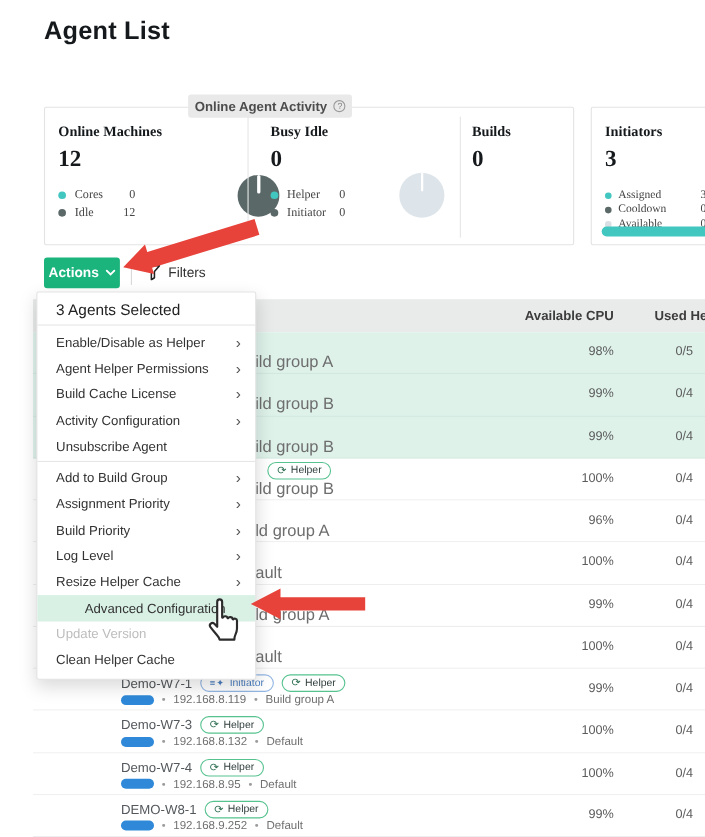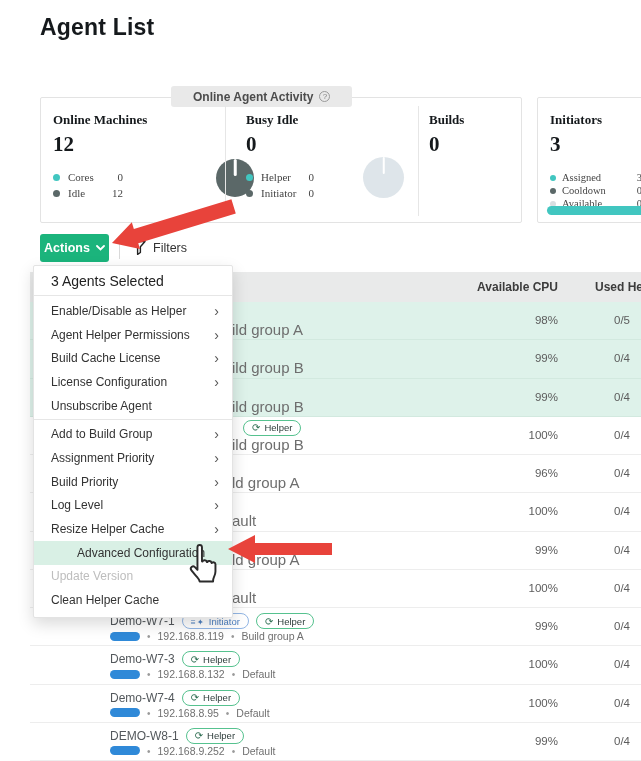--- a/index.html
+++ b/index.html
@@ -6,21 +6,21 @@
   html,body { width:641px; height:761px; overflow:hidden; }
   body { position:relative; background:#fff; font-family:"Liberation Sans", sans-serif; color:#2e2e2e; }
 
   .page-title { position:absolute; left:40px; top:14px; font-size:23px; font-weight:bold; color:#15191c; letter-spacing:.2px; }
 
   
   .card { position:absolute; background:#fff; border:1px solid #e3e3e3; border-radius:2px; }
   .card1 { left:40px; top:97px; width:482px; height:126px; }
   .card2 { left:537px; top:97px; width:112px; height:126px; }
   .activity-pill { position:absolute; left:130px; top:-12px; height:21px; background:#e9e9e9; border-radius:3px;
-      display:flex; align-items:center; gap:6px; padding:0 22px; font-size:12px; font-weight:bold; color:#4c4c4c; }
+      display:flex; align-items:center; gap:6px; padding:0 6px; font-size:12px; font-weight:bold; color:#4c4c4c; }
   .q-icon { width:11px; height:11px; border:1px solid #9a9a9a; border-radius:50%; font-size:8px; line-height:9px;
       text-align:center; color:#808080; font-weight:normal; }
   .q-icon::before { content:"?"; }
   .sec-title { font-size:13px; font-weight:bold; color:#15191c; }
   .sec-num { font-size:21px; font-weight:bold; color:#15191c; margin-top:4px; }
   .sec { position:absolute; top:14px;font-family:Liberation Serif, serif; }
   .sec-om { left:12px; } .sec-bc { left:205px; } .sec-bl { left:388px; } .sec-in { left:12px; }
   .vdiv { position:absolute; top:8px; width:1px; height:110px; background:#e6e6e6; }
   .vdiv1 { left:184px; } .vdiv2 { left:377px; }
   .legend { margin-top:12px; }
@@ -329,21 +329,21 @@
     </div>
   <div class="menu-item">
       <span>Agent Helper Permissions</span>
       <span class="chev">›</span>
     </div>
   <div class="menu-item">
       <span>Build Cache License</span>
       <span class="chev">›</span>
     </div>
   <div class="menu-item">
-      <span>License Configuration</span>
+      <span>Activity Configuration</span>
       <span class="chev">›</span>
     </div>
   <div class="menu-item">
       <span>Unsubscribe Agent</span>
     </div>
   <div class="menu-div"></div>
   <div class="menu-item">
       <span>Add to Build Group</span>
       <span class="chev">›</span>
     </div>

